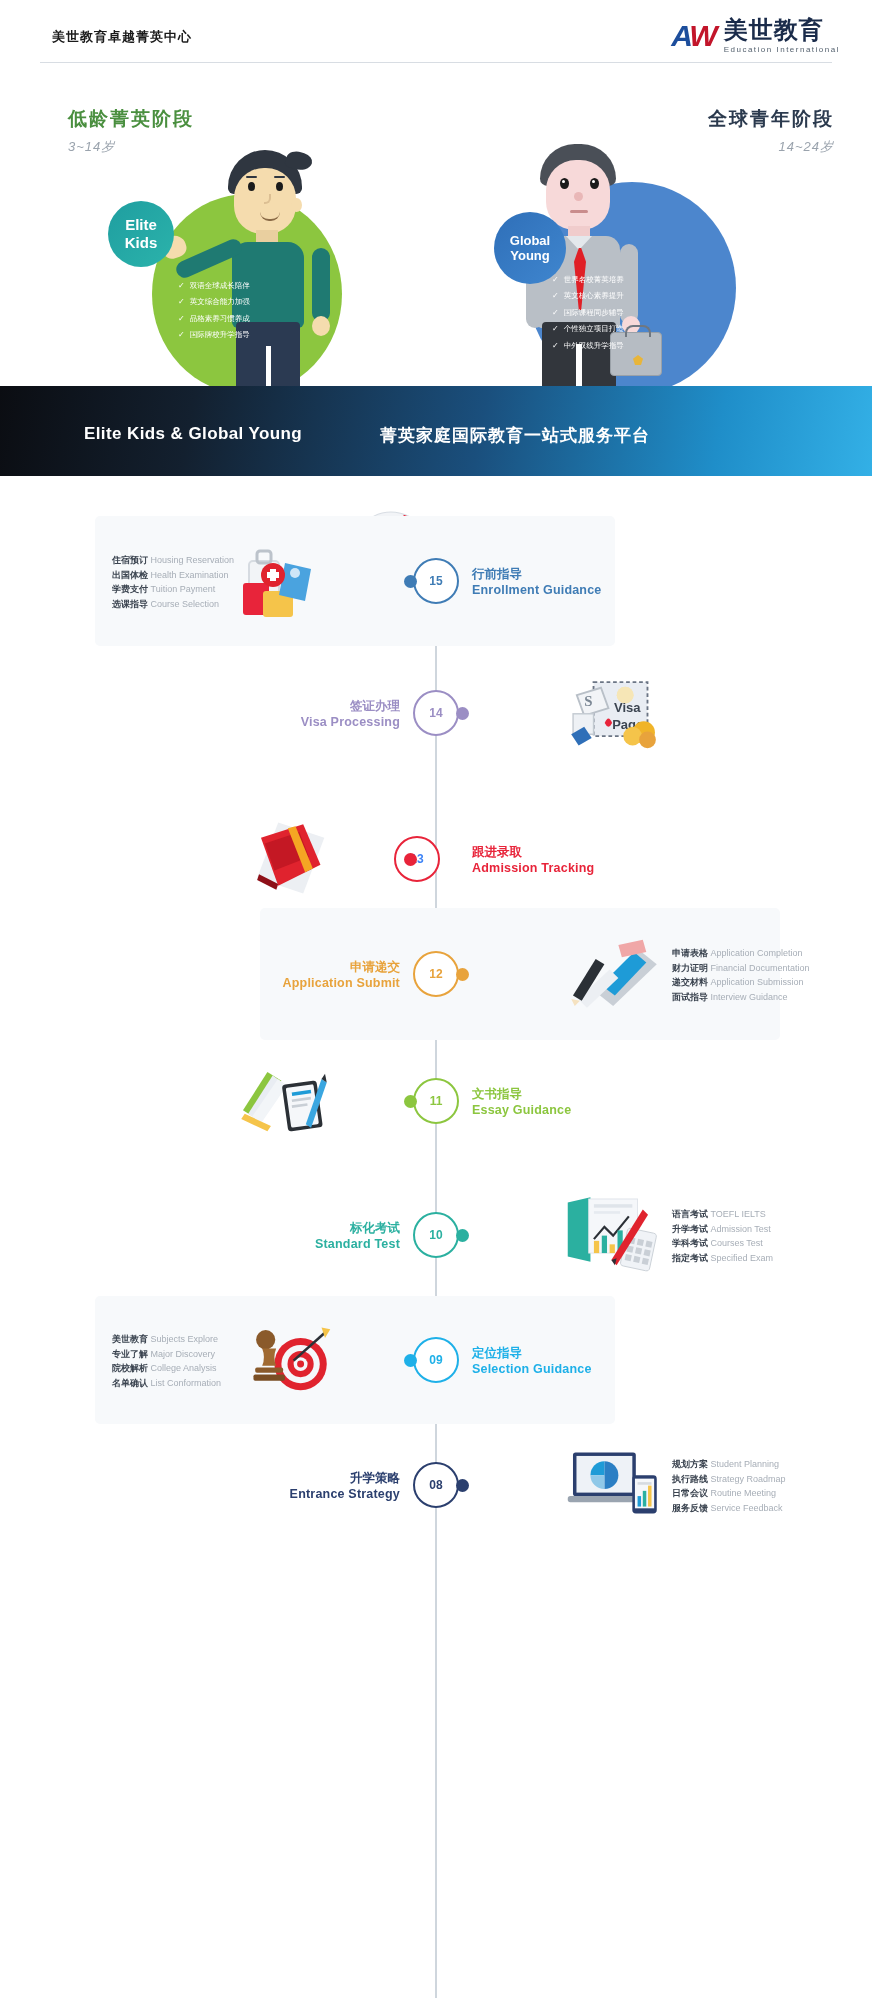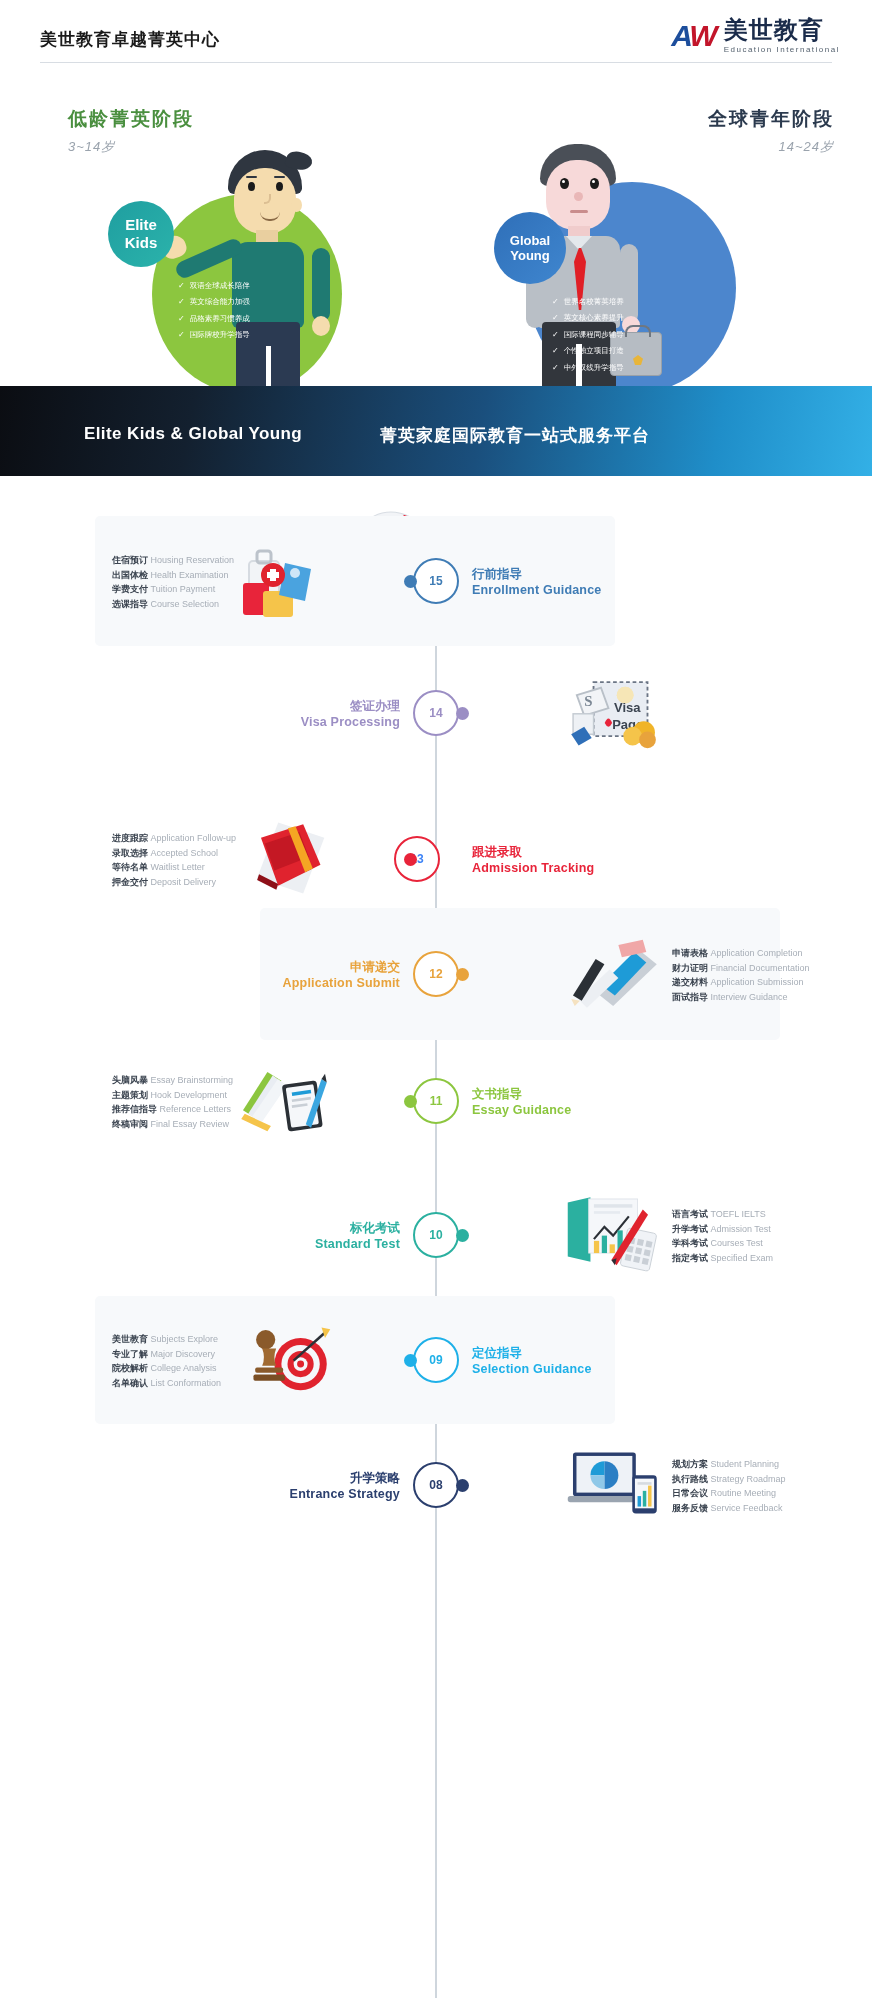--- a/index.html
+++ b/index.html
@@ -7,21 +7,21 @@
     width:872px; height:1998px; position:relative; overflow:hidden;
     background:#fff; font-family:"Liberation Sans","DejaVu Sans",sans-serif;
   }
   .wm { position:absolute; color:rgba(160,170,185,.13); font-size:13px; font-weight:700;
         transform:rotate(-18deg); white-space:nowrap; pointer-events:none; letter-spacing:1px; z-index:1;}
   .wm b{color:rgba(150,165,190,.16); font-size:15px; margin-right:3px;}
 
   
   #header{position:absolute;left:0;top:0;width:872px;height:72px;background:#fff;z-index:5;}
   #header .rule{position:absolute;left:40px;top:62px;width:792px;height:1px;background:#d8dde3;}
-  #hdr-title{position:absolute;left:40px;top:28px;font-size:17px;font-weight:700;color:#1a1a1a;letter-spacing:1px;}
+  #hdr-title{position:absolute;left:52px;top:28px;font-size:13px;font-weight:700;color:#1a1a1a;letter-spacing:1px;}
   #logo{position:absolute;right:32px;top:18px;display:flex;align-items:center;gap:8px;}
   #logo .mark{font-size:30px;font-weight:900;color:#1d4e9c;font-style:italic;letter-spacing:-2px;line-height:1;}
   #logo .mark .s{color:#c2152a;}
   #logo .cn{font-size:24px;font-weight:800;color:#1a2b4a;letter-spacing:1px;line-height:1;}
   #logo .en{font-size:8px;color:#54616e;letter-spacing:1.5px;margin-top:3px;}
 
   
   #hero{position:absolute;left:0;top:72px;width:872px;height:318px;background:#fff;overflow:hidden;z-index:4;}
   .hero-head{position:absolute;}
   .hero-head .t{font-size:19px;font-weight:700;letter-spacing:2px;}
@@ -36,21 +36,21 @@
   #young-blob{left:528px;top:110px;width:208px;height:212px;background:#3d7cc9;opacity:.92;}
   .badge{position:absolute;border-radius:50%;display:flex;flex-direction:column;align-items:center;justify-content:center;
          color:#fff;font-weight:800;font-size:15px;line-height:1.18;z-index:3;}
   #kids-badge{left:108px;top:129px;width:66px;height:66px;background:linear-gradient(135deg,#1f9ea0,#2bb3ab);}
   #young-badge{left:494px;top:140px;width:72px;height:72px;background:linear-gradient(135deg,#2f6fb8,#3f86cf);font-size:13px;}
 
   .checks{position:absolute;z-index:3;color:#fff;font-size:7.5px;line-height:2.05;}
   .checks li{list-style:none;white-space:nowrap;}
   .checks li:before{content:"\2713";margin-right:5px;font-size:8px;}
   #kids-checks{left:178px;top:206px;}
-  #young-checks{left:552px;top:222px;}
+  #young-checks{left:552px;top:200px;}
 
   
   .char{position:absolute;z-index:2;}
   
   #boy{left:206px;top:78px;width:120px;height:240px;}
   #boy .hair{position:absolute;left:22px;top:0;width:74px;height:44px;background:#2f3640;border-radius:38px 38px 6px 6px;}
   #boy .hair:after{content:"";position:absolute;right:-10px;top:2px;width:26px;height:18px;background:#2f3640;
     border-radius:50% 40% 60% 20%;transform:rotate(18deg);}
   #boy .face{position:absolute;left:28px;top:18px;width:62px;height:66px;background:#f5dcae;border-radius:30px 30px 28px 28px;}
   #boy .ear{position:absolute;right:-6px;top:30px;width:11px;height:14px;background:#f5dcae;border-radius:50%;}
@@ -322,26 +322,20 @@
           <div class="cn">跟进录取</div>
           <div class="en">Admission Tracking</div>
         </div>
         <div class="ill" style="width: 96px; height: 80px; top: 23px; left: 236px;"><svg viewBox="0 0 100 80" width="96" height="80">
             <path d="M44 4 L92 20 L70 78 L22 62 Z" fill="#eceff3"></path>
             <path d="M26 20 L70 6 L88 48 L44 70 Z" fill="#e0232e"></path>
             <path d="M30 26 L66 14 L76 40 L40 54 Z" fill="#c41824"></path>
             <path d="M54 10 L62 8 L80 52 L72 56 Z" fill="#f5a623"></path>
             <path d="M24 58 L44 68 L42 74 L22 64 Z" fill="#8e1018"></path>
           </svg></div>
-        <ul class="items" style="top: 37px; left: 112px; text-align: left;">
-          <li><span class="c">进度跟踪</span> <span class="e">Application Follow-up</span></li>
-          <li><span class="c">录取选择</span> <span class="e">Accepted School</span></li>
-          <li><span class="c">等待名单</span> <span class="e">Waitlist Letter</span></li>
-          <li><span class="c">押金交付</span> <span class="e">Deposit Delivery</span></li>
-        </ul>
       </div>
       <div class="row" style="top: 432px; height: 132px;">
         <div class="band r"></div>
         <div class="node" style="left: 413px; top: 43px; border-color: rgb(232, 163, 60); color: rgb(232, 163, 60);">12</div>
         <div class="dot" style="background: rgb(232, 163, 60); top: 59.5px; left: 456px;"></div>
         <div class="ttl" style="color: rgb(232, 163, 60); top: 51px; right: 472px; text-align: right;">
           <div class="cn">申请递交</div>
           <div class="en">Application Submit</div>
         </div>
         <div class="ill" style="width: 96px; height: 80px; top: 24px; left: 566px;"><svg viewBox="0 0 110 86" width="96" height="80">
@@ -372,26 +366,20 @@
             <path d="M18 64 L48 20 L58 28 L28 72 Z" fill="#f2f5f8"></path>
             <path d="M10 60 L40 74 L36 80 L6 66 Z" fill="#f5c44a"></path>
             <rect x="56" y="24" width="40" height="54" rx="4" fill="#2b3036" transform="rotate(-8 76 51)"></rect>
             <rect x="60" y="28" width="32" height="46" rx="2" fill="#f5f7fa" transform="rotate(-8 76 51)"></rect>
             <rect x="64" y="34" width="22" height="4" fill="#1e9bd7" transform="rotate(-8 75 36)"></rect>
             <rect x="64" y="42" width="22" height="3" fill="#c9cfd6" transform="rotate(-8 75 44)"></rect>
             <rect x="64" y="49" width="18" height="3" fill="#c9cfd6" transform="rotate(-8 73 51)"></rect>
             <path d="M98 20 L104 24 L86 76 L80 72 Z" fill="#3aa6e0"></path>
             <path d="M98 20 L104 24 L102 14 Z" fill="#2b3036"></path>
           </svg></div>
-        <ul class="items" style="top: 37px; left: 112px; text-align: left;">
-          <li><span class="c">头脑风暴</span> <span class="e">Essay Brainstorming</span></li>
-          <li><span class="c">主题策划</span> <span class="e">Hook Development</span></li>
-          <li><span class="c">推荐信指导</span> <span class="e">Reference Letters</span></li>
-          <li><span class="c">终稿审阅</span> <span class="e">Final Essay Review</span></li>
-        </ul>
       </div>
       <div class="row" style="top: 694px; height: 130px;">
         <div class="node" style="left: 413px; top: 42px; border-color: rgb(43, 176, 160); color: rgb(43, 176, 160);">10</div>
         <div class="dot" style="background: rgb(43, 176, 160); top: 58.5px; left: 456px;"></div>
         <div class="ttl" style="color: rgb(43, 176, 160); top: 50px; right: 472px; text-align: right;">
           <div class="cn">标化考试</div>
           <div class="en">Standard Test</div>
         </div>
         <div class="ill" style="width: 96px; height: 80px; top: 23px; left: 566px;"><svg viewBox="0 0 110 86" width="96" height="80">
             <path d="M2 8 L28 2 L28 76 L2 70 Z" fill="#2bb0a0"></path>

